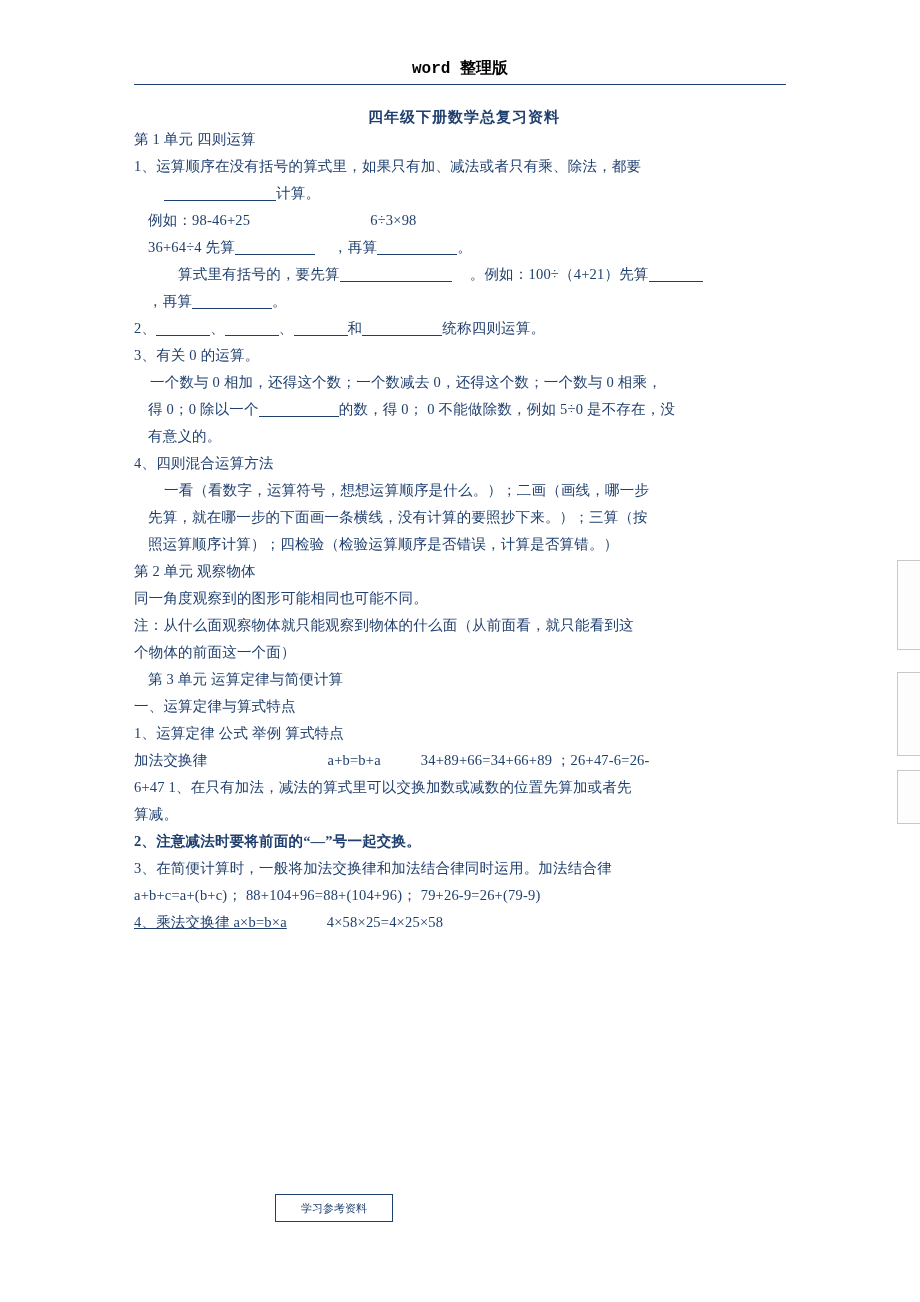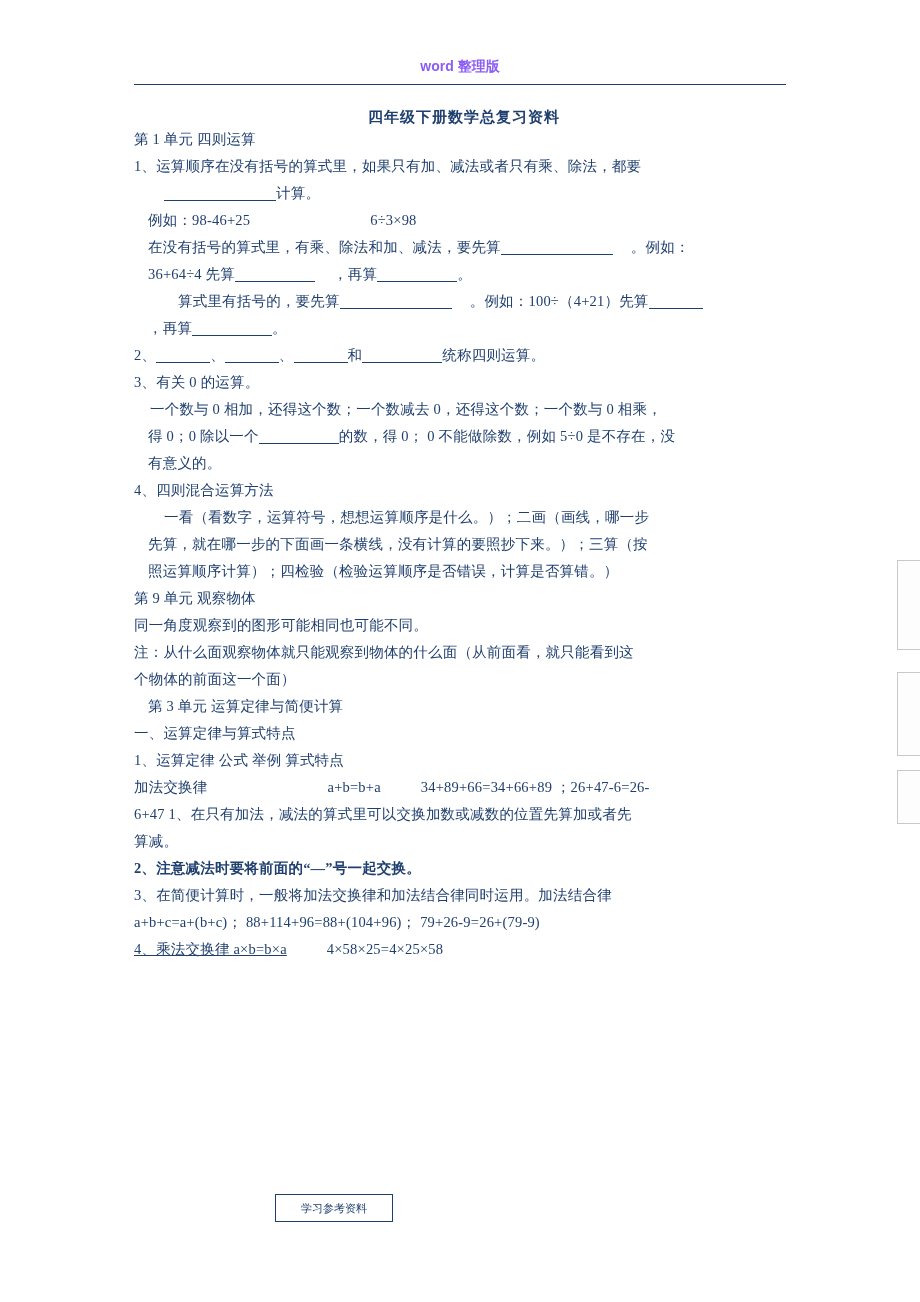--- a/index.html
+++ b/index.html
@@ -19,24 +19,24 @@
     height: 1302px;
     box-sizing: border-box;
     overflow: hidden;
   }
   .header {
     position: absolute;
     top: 58px;
     left: 134px;
     width: 652px;
     text-align: center;
-    font-size: 14px;
+    font-size: 16px;
     font-weight: bold;
-    color: #8b5cf6;
-    font-family: Liberation Sans, sans-serif;
+    color: #000000;
+    font-family: Liberation Mono, monospace;
   }
   .header-rule {
     position: absolute;
     top: 84px;
     left: 134px;
     width: 652px;
     height: 0;
     border-top: 1.5px solid #1f3f6e;
   }
   .footer-box {
@@ -108,47 +108,46 @@
   <div class="margin-note mn3"></div>
 
   <div class="content">
 
     <div class="title">四年级下册数学总复习资料</div>
 
     <p>第 1 单元  四则运算</p>
     <p><span>1、运算顺序在没有括号的算式里，如果只有加、减法或者只有乘、除法，都要</span></p>
     <p class="indent2"><span class="blank-l"></span><span>计算。</span></p>
     <p class="pad-left"><span>例如：98-46+25</span><span class="gap"></span><span>6÷3×98</span></p>
-    <p class="pad-left"><span>在没有括号的算式里，有乘、除法和加、减法，要先算</span><span class="blank-l"></span><span class="gap-xs"></span><span>。例如：</span></p>
     <p class="pad-left"><span>36+64÷4 先算</span><span class="blank-m"></span><span class="gap-xs"></span><span>，再算</span><span class="blank-m"></span><span>。</span></p>
     <p class="indent2 pad-left"><span>算式里有括号的，要先算</span><span class="blank-l"></span><span class="gap-xs"></span><span>。例如：100÷（4+21）先算</span><span class="blank-s"></span></p>
     <p class="pad-left"><span>，再算</span><span class="blank-m"></span><span>。</span></p>
     <p><span>2、</span><span class="blank-s"></span><span>、</span><span class="blank-s"></span><span>、</span><span class="blank-s"></span><span>和</span><span class="blank-m"></span><span>统称四则运算。</span></p>
     <p>3、有关 0 的运算。</p>
     <p class="indent1">一个数与 0 相加，还得这个数；一个数减去 0，还得这个数；一个数与 0 相乘，</p>
     <p class="pad-left"><span>得 0；0 除以一个</span><span class="blank-m"></span><span>的数，得 0； 0 不能做除数，例如 5÷0 是不存在，没</span></p>
     <p class="pad-left">有意义的。</p>
     <p>4、四则混合运算方法</p>
     <p class="indent2">一看（看数字，运算符号，想想运算顺序是什么。）；二画（画线，哪一步</p>
     <p class="pad-left">先算，就在哪一步的下面画一条横线，没有计算的要照抄下来。）；三算（按</p>
     <p class="pad-left">照运算顺序计算）；四检验（检验运算顺序是否错误，计算是否算错。）</p>
 
-    <p>第 9 单元  观察物体</p>
+    <p>第 2 单元  观察物体</p>
     <p>同一角度观察到的图形可能相同也可能不同。</p>
     <p>注：从什么面观察物体就只能观察到物体的什么面（从前面看，就只能看到这</p>
     <p>个物体的前面这一个面）</p>
 
     <p class="pad-left">第 3 单元  运算定律与简便计算</p>
     <p>一、运算定律与算式特点</p>
     <p>1、运算定律  公式  举例  算式特点</p>
     <p><span>加法交换律</span><span class="gap"></span><span>a+b=b+a</span><span class="gap-sm"></span><span>34+89+66=34+66+89 ；26+47-6=26-</span></p>
     <p>6+47 1、在只有加法，减法的算式里可以交换加数或减数的位置先算加或者先</p>
     <p>算减。</p>
     <p class="bold">2、注意减法时要将前面的“—”号一起交换。</p>
     <p>3、在简便计算时，一般将加法交换律和加法结合律同时运用。加法结合律</p>
-    <p>a+b+c=a+(b+c)；  88+114+96=88+(104+96)； 79+26-9=26+(79-9)</p>
+    <p>a+b+c=a+(b+c)；  88+104+96=88+(104+96)； 79+26-9=26+(79-9)</p>
     <p><span class="underline-text">4、乘法交换律 a×b=b×a</span><span class="gap-sm"></span><span>4×58×25=4×25×58</span></p>
 
   </div>
 
   <div class="footer-box">学习参考资料</div>
 
 </div>
 
 </body></html>

